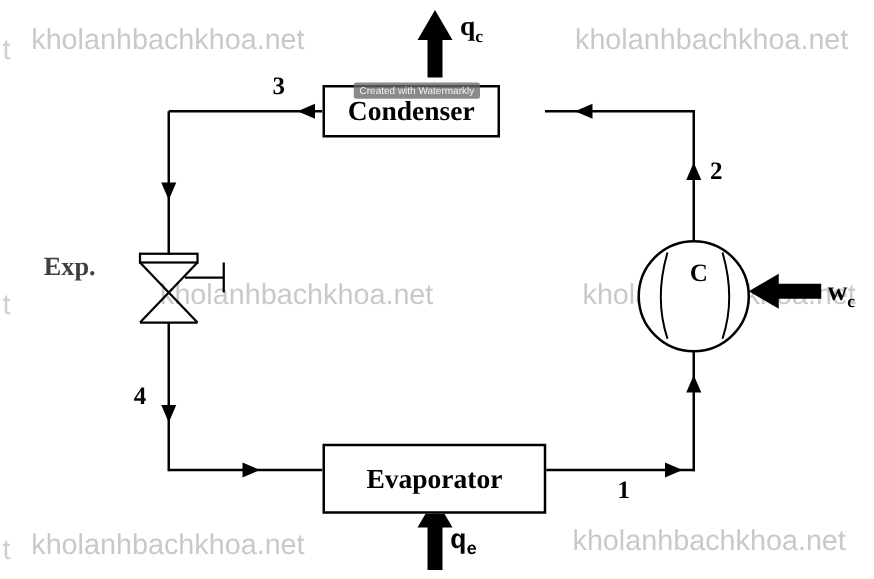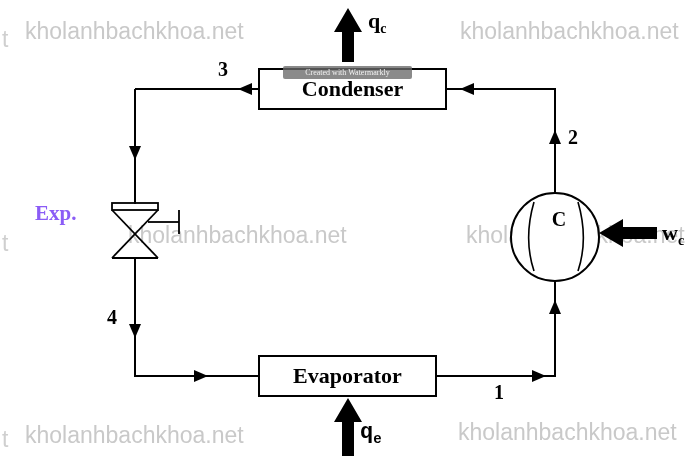--- a/index.html
+++ b/index.html
@@ -14,41 +14,41 @@
   .wm-frag {
     position:absolute; z-index:0;
     font-family:"Liberation Sans", sans-serif; font-size:23px; color:#cfcfcf;
   }
   svg.layer { position:absolute; left:0; top:0; z-index:1; }
   .box {
     position:absolute; box-sizing:border-box; border:2px solid #000; background:#fff;
     display:flex; align-items:center; justify-content:center;
     font-weight:bold; font-size:22px; color:#000; z-index:2;
   }
-  .box-condenser  { left:258px; top:68px;  width:189px; height:42px; }
-  .box-evaporator { left:258px; top:355px; width:179px; height:42px; }
+  .box-condenser  { left:258px; top:68px;  width:142px; height:42px; }
+  .box-evaporator { left:258px; top:355px; width:179px; height:56px; }
   .state {
     position:absolute; font-weight:bold; font-size:20px; color:#000; z-index:2;
   }
   .flow-label {
     position:absolute; font-weight:bold; font-size:22px; color:#000; z-index:2;
   }
   .flow-label sub { font-size:14px; }
   .exp-label {
     position:absolute; left:35px; top:200px; font-weight:bold; font-size:21px;
-    line-height:27px; color:#8b5cf6; z-index:2;text-align:right;
+    line-height:27px; color:#404040; z-index:2;text-align:right;
   }
   .comp-label {
     position:absolute; left:548px; top:208px; width:22px; text-align:center;
     font-weight:bold; font-size:20px; color:#000; z-index:2;
   }
   .badge {
-    position:absolute; left:283px; top:66px; width:129px; height:13px; z-index:3;
+    position:absolute; left:283px; top:66px; width:101px; height:13px; z-index:3;
     background:rgba(105,105,105,0.78); border-radius:2px; color:#f2f2f2;
-    font-family:Liberation Serif, serif; font-size:8px; line-height:13px;
+    font-family:Liberation Sans, sans-serif; font-size:8px; line-height:13px;
     text-align:center; white-space:nowrap; overflow:hidden;
   }
 </style>
 </head>
 <body>
 
 <div class="stage">
 
   <div class="wm" style="left:25px;  top:18px;">kholanhbachkhoa.net</div>
   <div class="wm" style="left:460px; top:18px;">kholanhbachkhoa.net</div>

